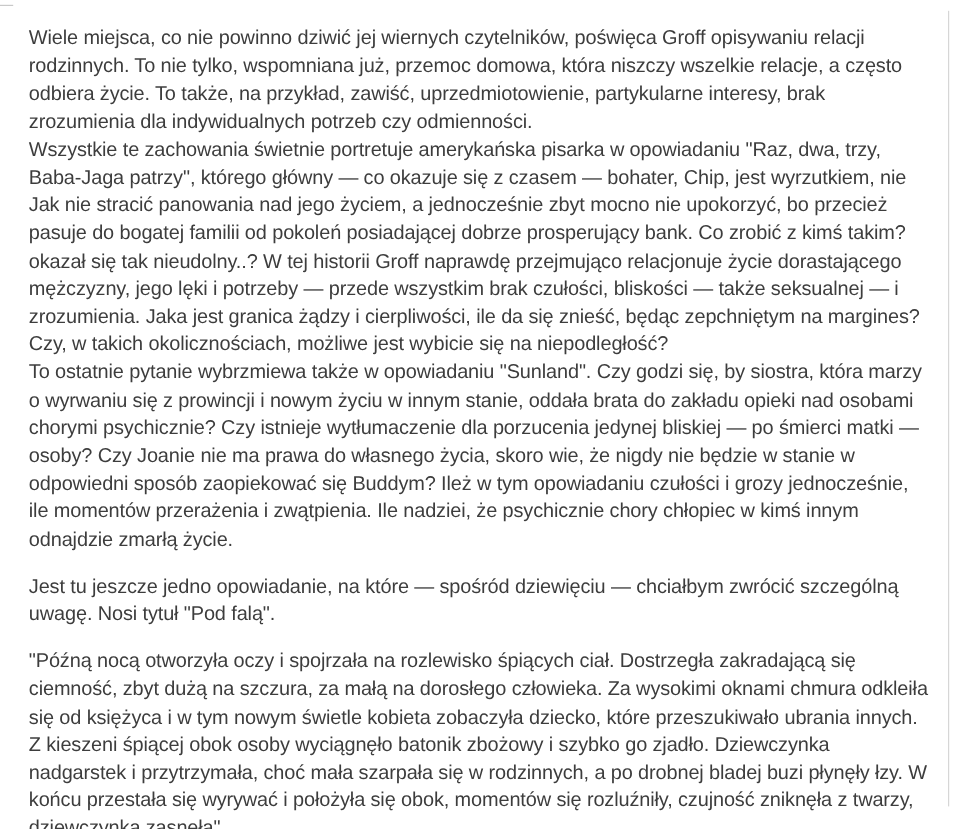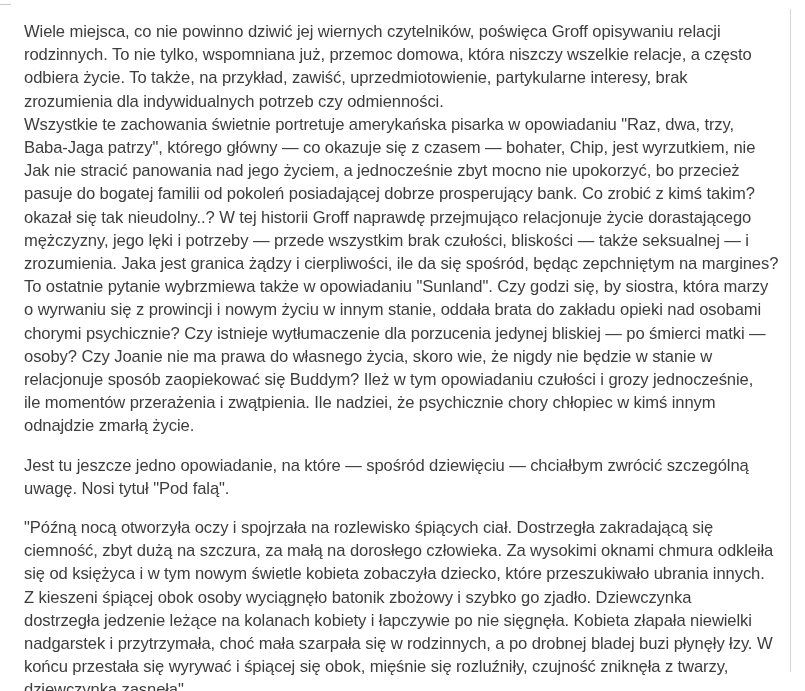--- a/index.html
+++ b/index.html
@@ -56,39 +56,39 @@
     <div class="line">Wiele miejsca, co nie powinno dziwić jej wiernych czytelników, poświęca Groff opisywaniu relacji</div>
     <div class="line">rodzinnych. To nie tylko, wspomniana już, przemoc domowa, która niszczy wszelkie relacje, a często</div>
     <div class="line">odbiera życie. To także, na przykład, zawiść, uprzedmiotowienie, partykularne interesy, brak</div>
     <div class="line">zrozumienia dla indywidualnych potrzeb czy odmienności.</div>
     <div class="line">Wszystkie te zachowania świetnie portretuje amerykańska pisarka w opowiadaniu "Raz, dwa, trzy,</div>
     <div class="line">Baba-Jaga patrzy", którego główny — co okazuje się z czasem — bohater, Chip, jest wyrzutkiem, nie</div>
     <div class="line">Jak nie stracić panowania nad jego życiem, a jednocześnie zbyt mocno nie upokorzyć, bo przecież</div>
     <div class="line">pasuje do bogatej familii od pokoleń posiadającej dobrze prosperujący bank. Co zrobić z kimś takim?</div>
     <div class="line">okazał się tak nieudolny..? W tej historii Groff naprawdę przejmująco relacjonuje życie dorastającego</div>
     <div class="line">mężczyzny, jego lęki i potrzeby — przede wszystkim brak czułości, bliskości — także seksualnej — i</div>
-    <div class="line">zrozumienia. Jaka jest granica żądzy i cierpliwości, ile da się spośród, będąc zepchniętym na margines?</div>
+    <div class="line">zrozumienia. Jaka jest granica żądzy i cierpliwości, ile da się znieść, będąc zepchniętym na margines?</div>
+    <div class="line">Czy, w takich okolicznościach, możliwe jest wybicie się na niepodległość?</div>
     <div class="line">To ostatnie pytanie wybrzmiewa także w opowiadaniu "Sunland". Czy godzi się, by siostra, która marzy</div>
     <div class="line">o wyrwaniu się z prowincji i nowym życiu w innym stanie, oddała brata do zakładu opieki nad osobami</div>
     <div class="line">chorymi psychicznie? Czy istnieje wytłumaczenie dla porzucenia jedynej bliskiej — po śmierci matki —</div>
     <div class="line">osoby? Czy Joanie nie ma prawa do własnego życia, skoro wie, że nigdy nie będzie w stanie w</div>
-    <div class="line">relacjonuje sposób zaopiekować się Buddym? Ileż w tym opowiadaniu czułości i grozy jednocześnie,</div>
+    <div class="line">odpowiedni sposób zaopiekować się Buddym? Ileż w tym opowiadaniu czułości i grozy jednocześnie,</div>
     <div class="line">ile momentów przerażenia i zwątpienia. Ile nadziei, że psychicznie chory chłopiec w kimś innym</div>
     <div class="line">odnajdzie zmarłą życie.</div>
   </div>
 
   <div class="paragraph">
     <div class="line">Jest tu jeszcze jedno opowiadanie, na które — spośród dziewięciu — chciałbym zwrócić szczególną</div>
     <div class="line">uwagę. Nosi tytuł "Pod falą".</div>
   </div>
 
   <div class="paragraph">
     <div class="line">"Późną nocą otworzyła oczy i spojrzała na rozlewisko śpiących ciał. Dostrzegła zakradającą się</div>
     <div class="line">ciemność, zbyt dużą na szczura, za małą na dorosłego człowieka. Za wysokimi oknami chmura odkleiła</div>
     <div class="line">się od księżyca i w tym nowym świetle kobieta zobaczyła dziecko, które przeszukiwało ubrania innych.</div>
     <div class="line">Z kieszeni śpiącej obok osoby wyciągnęło batonik zbożowy i szybko go zjadło. Dziewczynka</div>
-    <div class="line">dostrzegła jedzenie leżące na kolanach kobiety i łapczywie po nie sięgnęła. Kobieta złapała niewielki</div>
     <div class="line">nadgarstek i przytrzymała, choć mała szarpała się w rodzinnych, a po drobnej bladej buzi płynęły łzy. W</div>
-    <div class="line">końcu przestała się wyrywać i śpiącej się obok, mięśnie się rozluźniły, czujność zniknęła z twarzy,</div>
+    <div class="line">końcu przestała się wyrywać i położyła się obok, momentów się rozluźniły, czujność zniknęła z twarzy,</div>
     <div class="line">dziewczynka zasnęła"</div>
   </div>
 
 </div>
 
 </body></html>

